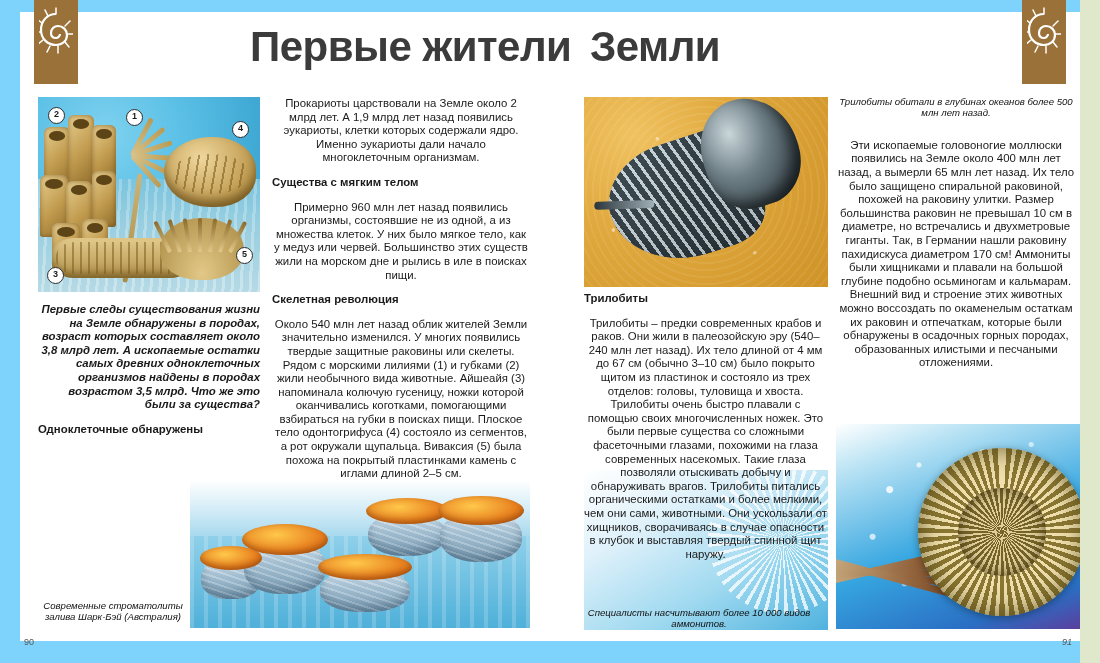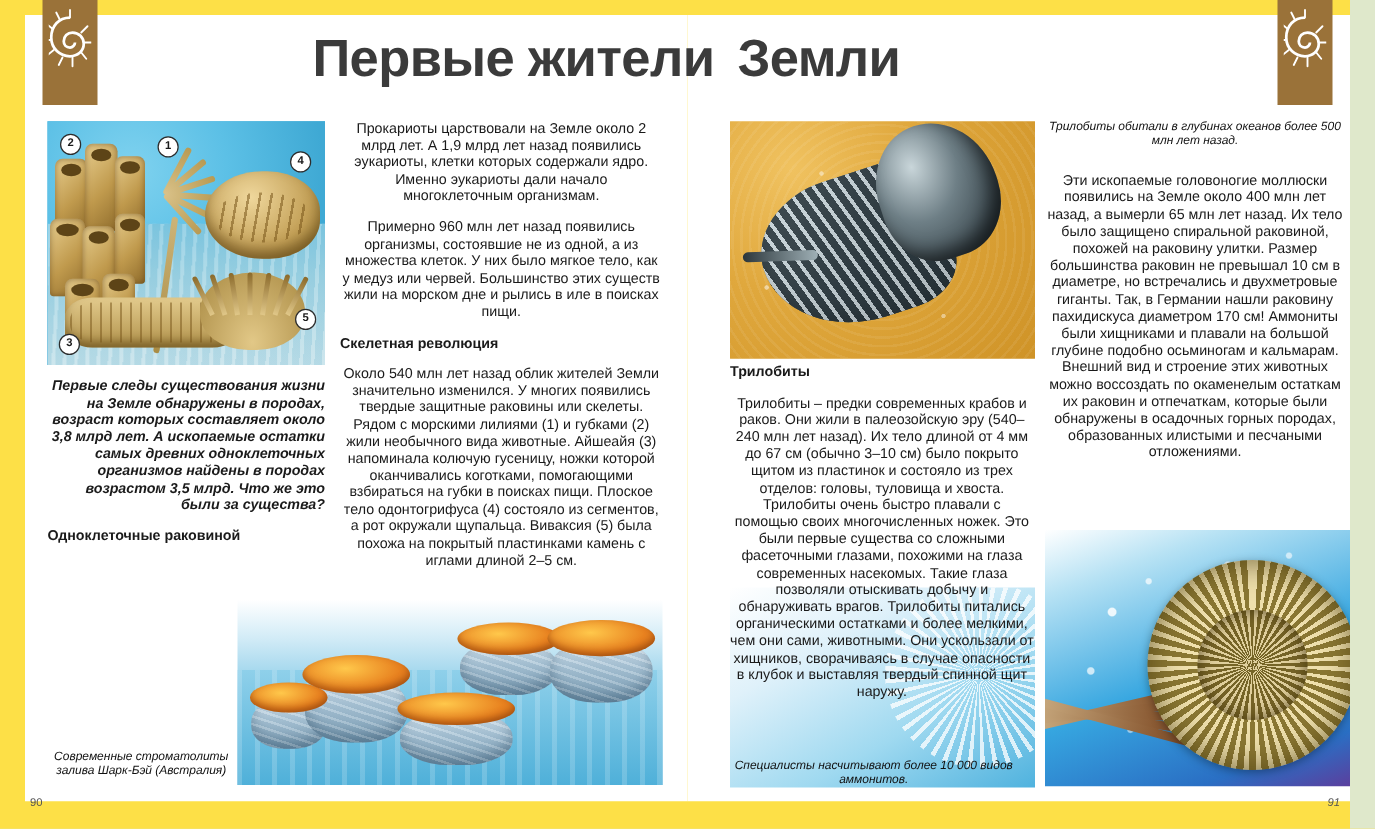--- a/index.html
+++ b/index.html
@@ -3,21 +3,21 @@
 <meta charset="utf-8">
 <style>
   html,body{margin:0;padding:0;}
   body{
     width:1100px;height:663px;overflow:hidden;
     background:#dfe8cb;
     font-family:"Liberation Sans", sans-serif;
   }
   .spread{
     position:absolute;left:0;top:0;width:1080px;height:663px;
-    background:#fde047;
+    background:#7dd3fc;
   }
   .page{
     position:absolute;top:12px;height:629px;background:#ffffff;
   }
   .page-left{left:20px;width:530px;}
   .page-right{left:550px;width:530px;}
 
   
   .emblem{
     position:absolute;top:0;width:44px;height:84px;background:#9a7239;
@@ -405,25 +405,26 @@
       <div class="tent" style="top:28px; transform:rotate(1deg);"></div>
       <div class="tent" style="top:40px; transform:rotate(8deg);"></div>
       <div class="tent" style="top:52px; transform:rotate(15deg);"></div>
     </div>
     <div class="eye"></div>
     <div class="shell"></div>
   </div>
 
   <div class="col" id="col-a">
     <p class="lead">Первые следы существования жизни на Земле обнаружены в породах, возраст которых составляет около 3,8 млрд лет. А ископаемые остатки самых древних одноклеточных организмов найдены в породах возрастом 3,5 млрд. Что же это были за существа?</p>
-    <p class="subhead">Одноклеточные раковиной</p>
+    <p class="subhead">Одноклеточные обнаружены</p>
   </div>
 
   <div class="col" id="col-b">
     <p class="body-txt">Прокариоты царствовали на Земле около 2 млрд лет. А 1,9 млрд лет назад появились эукариоты, клетки которых содержали ядро. Именно эукариоты дали начало многоклеточным организмам.</p>
+    <p class="subhead">Существа с мягким телом</p>
     <p class="body-txt">Примерно 960 млн лет назад появились организмы, состоявшие не из одной, а из множества клеток. У них было мягкое тело, как у медуз или червей. Большинство этих существ жили на морском дне и рылись в иле в поисках пищи.</p>
     <p class="subhead">Скелетная революция</p>
     <p class="body-txt">Около 540 млн лет назад облик жителей Земли значительно изменился. У многих появились твердые защитные раковины или скелеты. Рядом с морскими лилиями (1) и губками (2) жили необычного вида животные. Айшеайя (3) напоминала колючую гусеницу, ножки которой оканчивались коготками, помогающими взбираться на губки в поисках пищи. Плоское тело одонтогрифуса (4) состояло из сегментов, а рот окружали щупальца. Виваксия (5) была похожа на покрытый пластинками камень с иглами длиной 2–5 см.</p>
   </div>
 
   <div class="col" id="col-c">
     <p class="subhead">Трилобиты</p>
     <p class="body-txt">Трилобиты – предки современных крабов и раков. Они жили в палеозойскую эру (540–240 млн лет назад). Их тело длиной от 4 мм до 67 см (обычно 3–10 см) было покрыто щитом из пластинок и состояло из трех отделов: головы, туловища и хвоста. Трилобиты очень быстро плавали с помощью своих многочисленных ножек. Это были первые существа со сложными фасеточными глазами, похожими на глаза современных насекомых. Такие глаза позволяли отыскивать добычу и обнаруживать врагов. Трилобиты питались органическими остатками и более мелкими, чем они сами, животными. Они ускользали от хищников, сворачиваясь в случае опасности в клубок и выставляя твердый спинной щит наружу.</p>
   </div>
 

